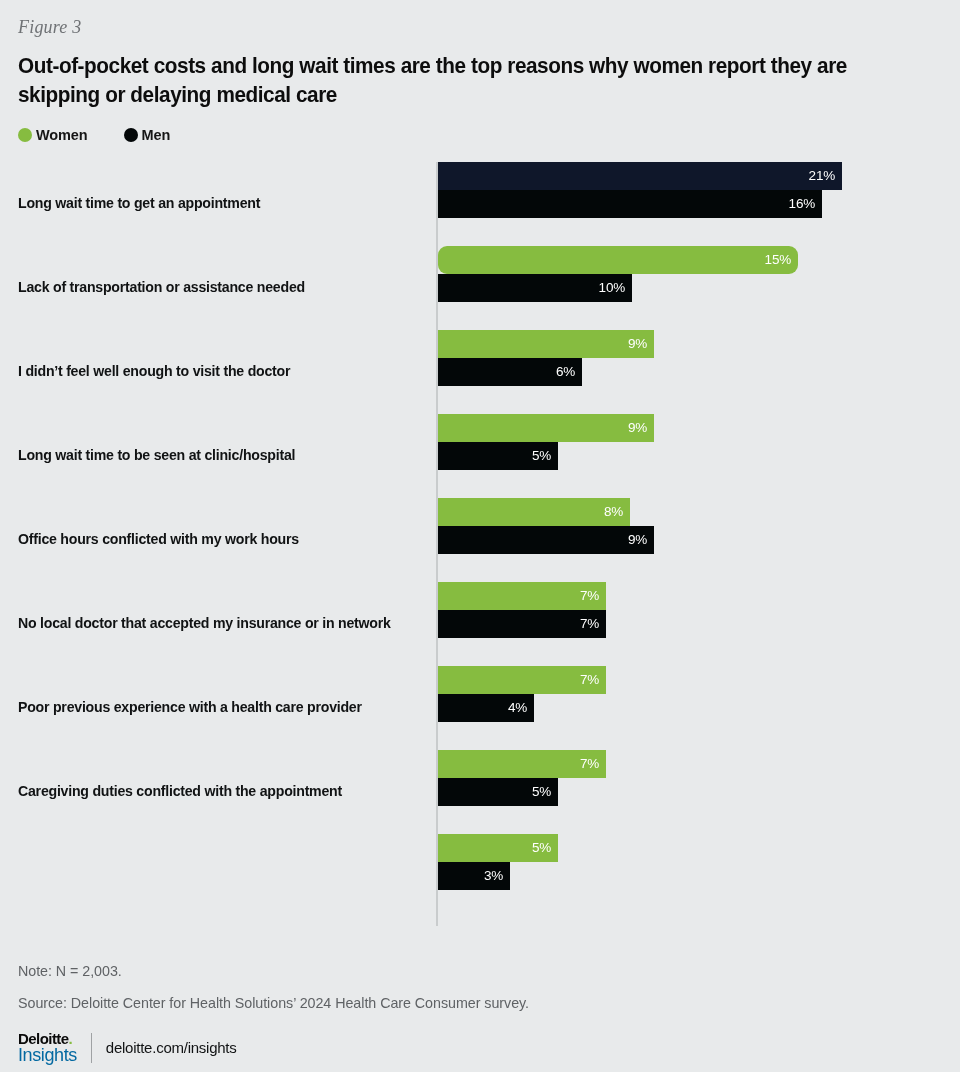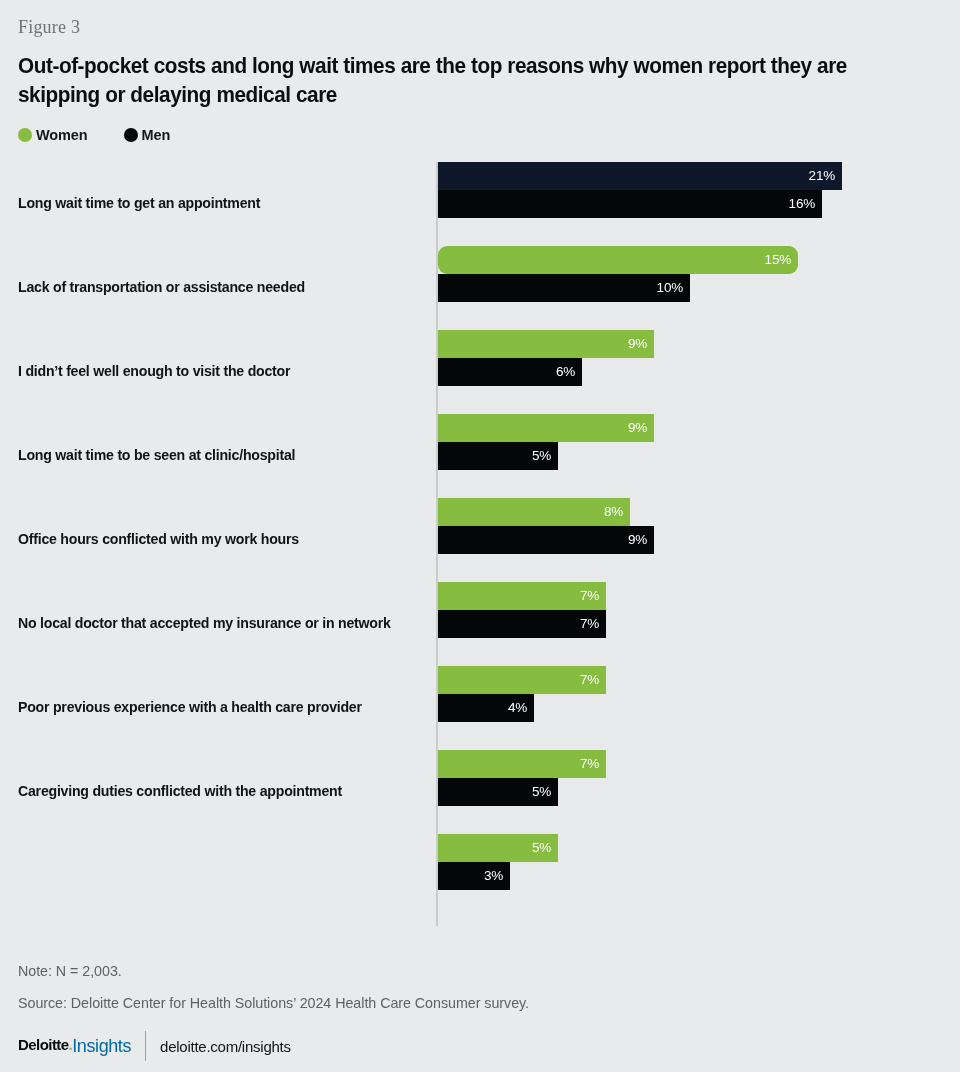--- a/index.html
+++ b/index.html
@@ -7,20 +7,21 @@
     width:960px;height:1072px;
     background:#e8eaeb;
     font-family:"Liberation Sans", sans-serif;
     -webkit-font-smoothing:antialiased;
     overflow:hidden;
   }
   .page{position:relative;width:960px;height:1072px;box-sizing:border-box;padding:0 18px;}
 
   .figure-label{
     font-family:"Liberation Serif", serif;
+    font-style:italic;
     font-size:18px;
     color:#6f7275;
     letter-spacing:.2px;
     padding-top:17px;
   }
 
   .chart-title{
     margin-top:14px;
     font-size:21.5px;
     font-weight:bold;
@@ -81,21 +82,21 @@
   .cat-label span{transform:scaleX(0.97);transform-origin:left center;display:inline-block;}
 
   .footer{position:absolute;left:18px;right:18px;top:963px;}
   .note,.source{
     font-size:14.3px;color:#5f6265;letter-spacing:-.05px;
   }
   .note{margin-bottom:16px;}
   .source{margin-bottom:20px;}
 
   .brandbar{display:flex;align-items:center;gap:0px;}
-  .logo{display:flex;flex-direction:row;line-height:1.03;padding-right:14px;}
+  .logo{display:flex;flex-direction:column;line-height:1.03;padding-right:14px;}
   .logo-top{font-size:15px;font-weight:bold;color:#0a0a0a;letter-spacing:-.55px;}
   .logo-dot{color:#86bc40;}
   .logo-bottom{font-size:18px;font-weight:400;color:#0369a1;letter-spacing:-.4px;}
   .divider{width:1px;height:30px;background:#9fa2a4;margin-right:14px;}
   .brand-url{font-size:15px;color:#111314;letter-spacing:-.25px;}
 </style>
 </head>
 <body>
 
 <div class="page">
@@ -149,21 +150,21 @@
             <span class="bar-value">21%</span>
           </div>
           <div class="bar men" style="width: 384px; background: rgb(3, 7, 8);">
             <span class="bar-value">16%</span>
           </div>
         </div>
         <div class="group">
           <div class="bar women" style="width: 360px; background: rgb(134, 188, 64); border-radius: 9px;">
             <span class="bar-value">15%</span>
           </div>
-          <div class="bar men" style="width: 252px; background: rgb(3, 7, 8);">
+          <div class="bar men" style="width: 194px; background: rgb(3, 7, 8);">
             <span class="bar-value">10%</span>
           </div>
         </div>
         <div class="group">
           <div class="bar women" style="width: 216px; background: rgb(134, 188, 64);">
             <span class="bar-value">9%</span>
           </div>
           <div class="bar men" style="width: 144px; background: rgb(3, 7, 8);">
             <span class="bar-value">6%</span>
           </div>

